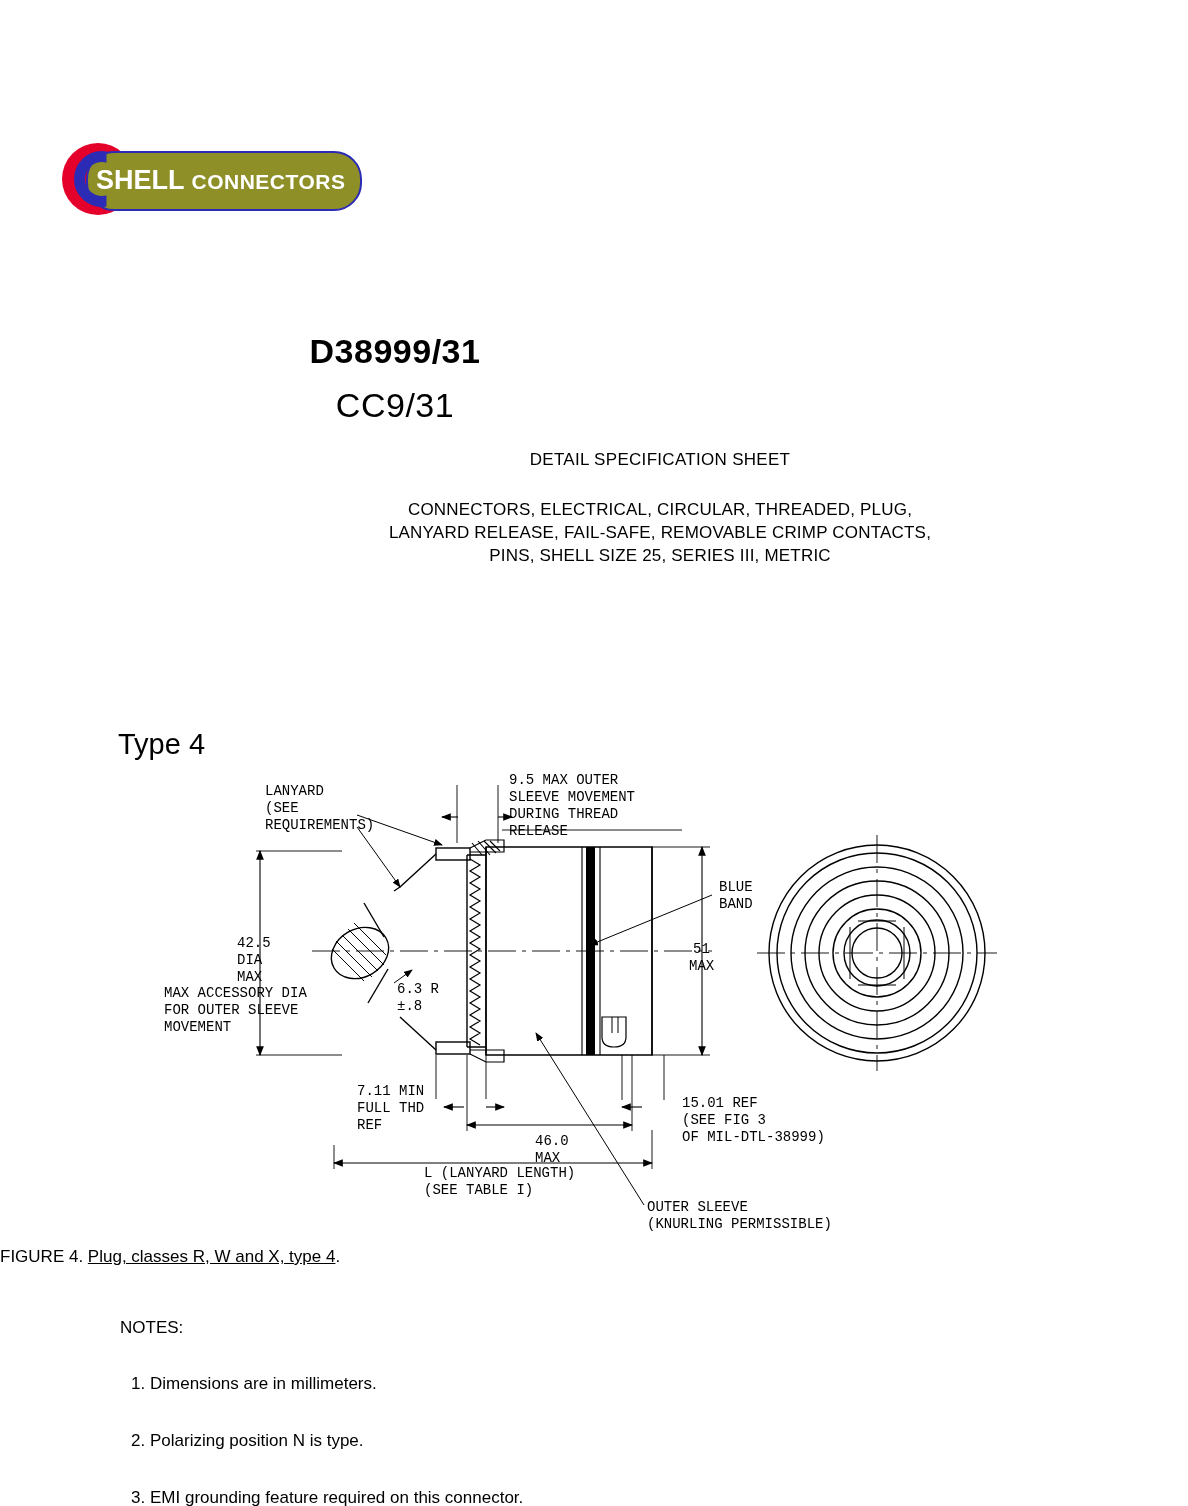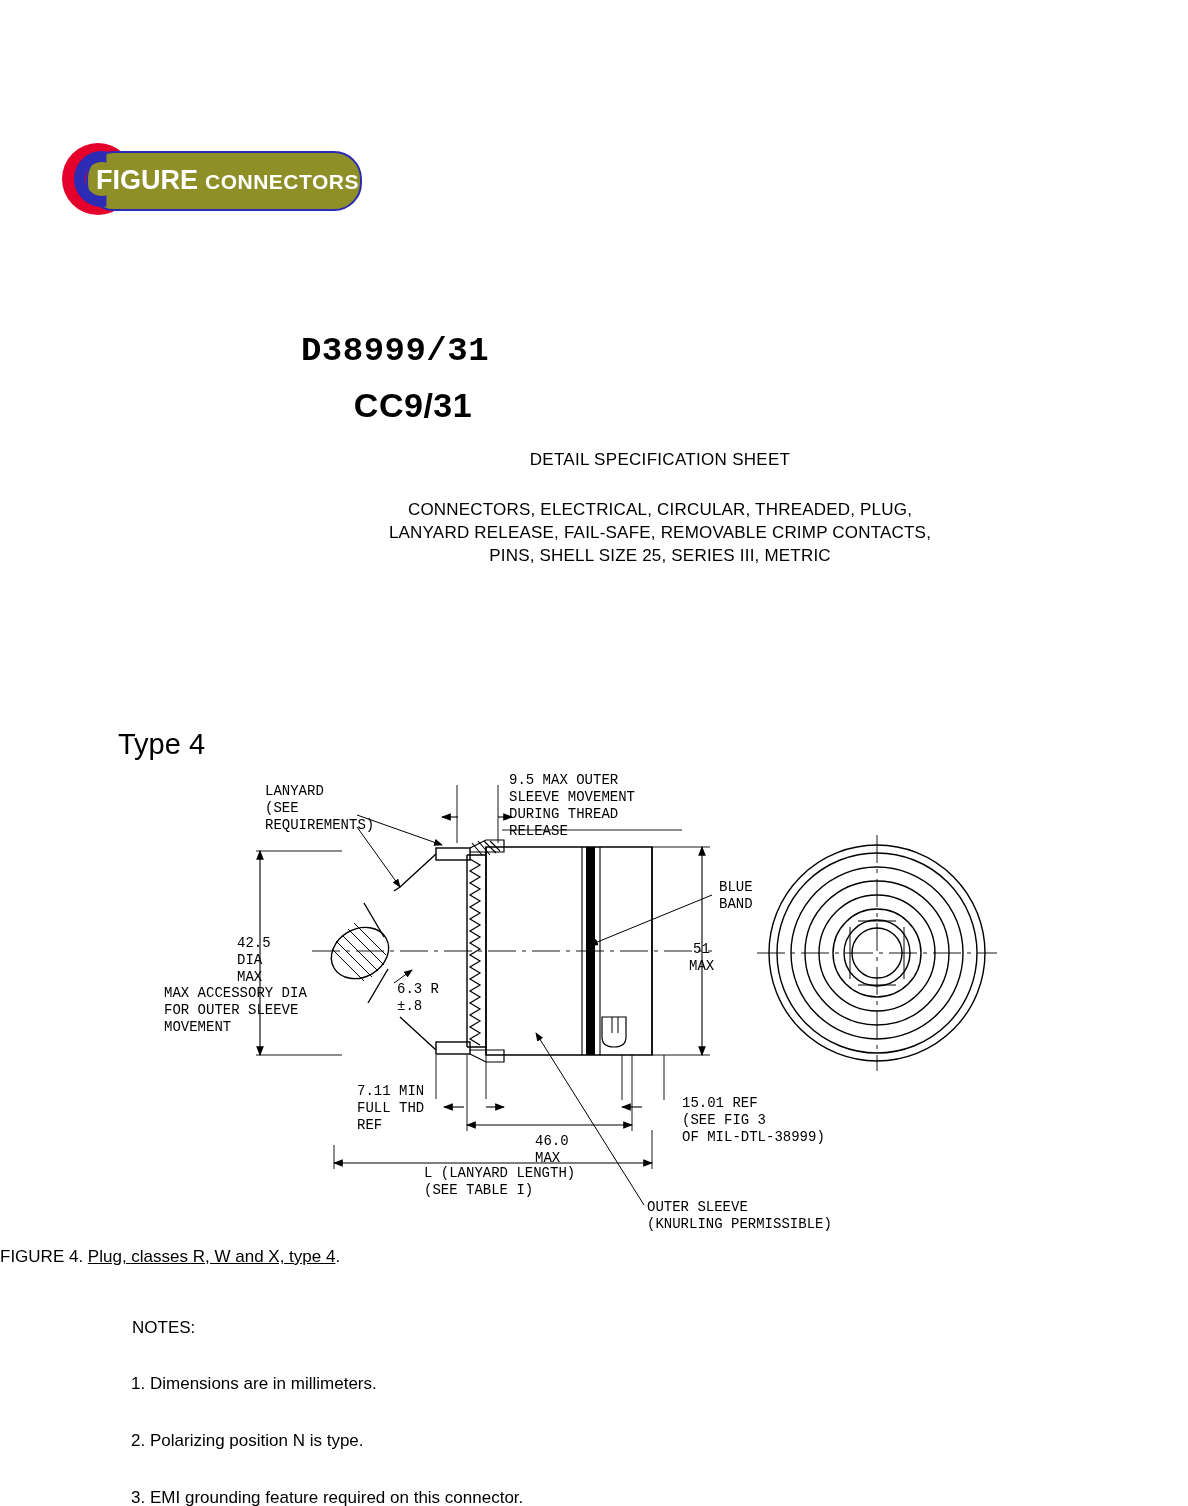--- a/index.html
+++ b/index.html
@@ -80,30 +80,29 @@
   
   .doc-title {
     position: absolute;
     left: 0;
     top: 332px;
     width: 790px;
     text-align: center;
     font-size: 34px;
     font-weight: bold;
     letter-spacing: 0.5px;
-    font-family: Liberation Mono, monospace;
   }
   .doc-title2 {
     position: absolute;
-    left: 18px;
+    left: 0;
     top: 386px;
     width: 790px;
     text-align: center;
     font-size: 34px;
-    font-weight: bold;
+    font-weight: normal;
     letter-spacing: 0.5px;
   }
   .detail-spec {
     position: absolute;
     left: 0;
     top: 450px;
     width: 1320px;
     text-align: center;
     font-size: 17px;
     letter-spacing: 0.3px;
@@ -152,40 +151,40 @@
   }
 
   
   .notes {
     position: absolute;
     left: 120px;
     top: 1318px;
     font-size: 17px;
   }
   .notes-title {
-    margin: 0 0 2px 12px;
+    margin: 0 0 2px 0;
   }
   .notes ol {
     margin: 0;
     padding-left: 30px;
   }
   .notes li {
     line-height: 23px;
     margin-top: 34px;
   }
 </style>
 </head>
 <body>
 
 <div class="logo-wrap">
   <div class="logo-red-circle"></div>
   <div class="logo-pill"></div>
   <div class="logo-blue-c"></div>
   <div class="logo-text">
-    <span class="brand">FIGURE</span><span class="sub">CONNECTORS</span>
+    <span class="brand">SHELL</span><span class="sub">CONNECTORS</span>
   </div>
 </div>
 
 <div class="doc-title">D38999/31</div>
 <div class="doc-title2">CC9/31</div>
 <div class="detail-spec">DETAIL SPECIFICATION SHEET</div>
 <div class="desc">
   <div>CONNECTORS, ELECTRICAL, CIRCULAR, THREADED, PLUG,</div>
   <div>LANYARD RELEASE, FAIL-SAFE, REMOVABLE CRIMP CONTACTS,</div>
   <div>PINS, SHELL SIZE 25, SERIES III, METRIC</div>

